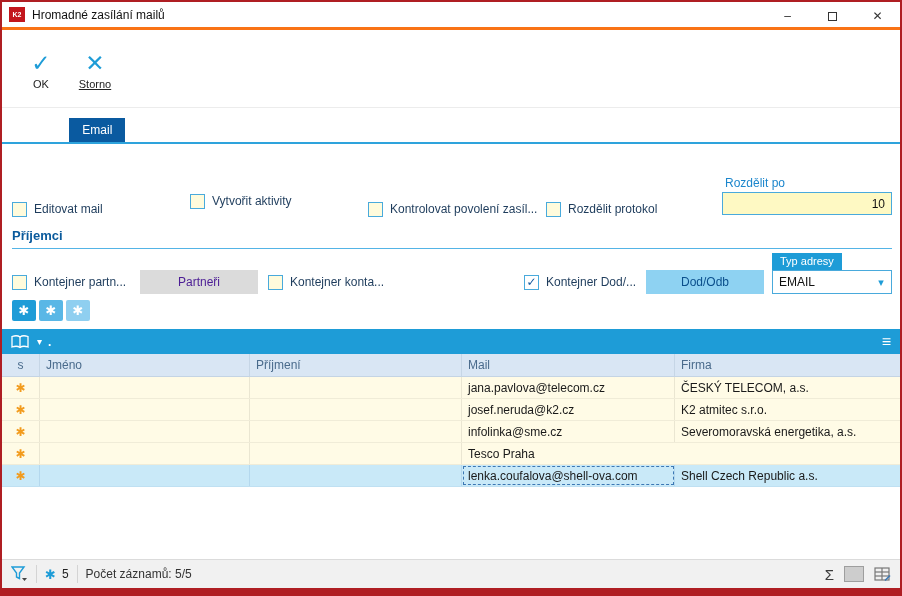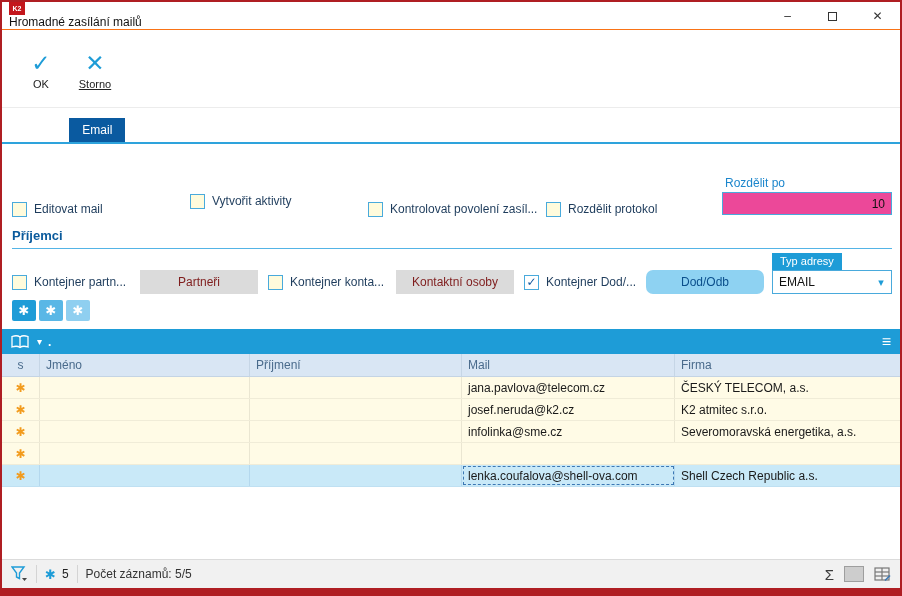--- a/index.html
+++ b/index.html
@@ -2,21 +2,21 @@
 <html><head>
 <meta charset="utf-8">
 <style>
   * { margin:0; padding:0; box-sizing:border-box; }
   body { background:#fff; font-family:"Liberation Sans","DejaVu Sans",sans-serif; }
   .window { position:relative; width:902px; height:596px; background:#fff;
             border:2px solid #AF1E23; border-bottom-width:8px; overflow:hidden; }
 
   
   .titlebar { position:absolute; top:0; left:0; right:0; height:28px; background:#fff;
-              border-bottom:1px solid #f97316; display:flex; padding-left:7px;flex-direction:column; }
+              border-bottom:3px solid #f97316; display:flex; align-items:center; padding-left:7px; }
   .app-icon { width:16px; height:15px; background:#C3161C; color:#fff; font-size:7px; font-weight:bold;
               display:flex; align-items:center; justify-content:center; margin-right:7px; }
   .title { font-size:12px; color:#111; }
   .win-controls { position:absolute; right:0; top:0; height:28px; display:flex; }
   .win-btn { width:45px; height:28px; display:flex; align-items:center; justify-content:center;
              font-size:12px; color:#333; }
   .maxi-box { width:9px; height:9px; border:1px solid #333; }
 
   
   .toolbar { position:absolute; top:29px; left:0; right:0; height:77px; background:#fff;
@@ -34,35 +34,35 @@
   .tab-email { background:#0A5AA0; }
   .tabline { position:absolute; top:140px; left:0; right:0; height:2px; background:#2EA3DC; }
 
   
   .section-hdr { position:absolute; left:10px; right:8px; font-size:13px; font-weight:bold;
                  color:#0A5A9C; border-bottom:1px solid #54B4E6; padding-bottom:5px; }
 
   
   .rozdelit-label { position:absolute; top:174px; left:723px; font-size:12px; color:#1C86CC; }
   .rozdelit-input { position:absolute; top:190px; left:720px; width:170px; height:23px;
-                    background:#ec4899; border:1px solid #49AADC; font-size:12px; text-align:right;
+                    background:#fef9c3; border:1px solid #49AADC; font-size:12px; text-align:right;
                     padding:0 6px; font-family:inherit; color:#111; }
 
   
   .cb-item { position:absolute; display:flex; align-items:center; gap:7px; height:16px; }
   .cb-box { width:15px; height:15px; border:1px solid #49AADC; background:#FFFBDC; flex:0 0 15px;
             display:flex; align-items:center; justify-content:center; font-size:12px; font-weight:bold; color:#15589E; }
   .cb-box.checked { background:#fff; }
   .cb-label { font-size:12px; color:#1E3C5C; white-space:nowrap; }
 
   
-  .gray-btn { position:absolute; top:268px; width:118px; height:24px; background:#DBDBDB; color:#7f1d1d;
+  .gray-btn { position:absolute; top:268px; width:118px; height:24px; background:#DBDBDB; color:#4c1d95;
               font-size:12px; display:flex; align-items:center; justify-content:center; }
   .blue-btn { position:absolute; top:268px; width:118px; height:24px; background:#8ED2F2; color:#0B4F8C;
-              font-size:12px; display:flex; align-items:center; justify-content:center;border-radius:7px; }
+              font-size:12px; display:flex; align-items:center; justify-content:center; }
 
   
   .typ-label { position:absolute; top:251px; left:770px; height:17px; line-height:17px; background:#1E9CD7;
                color:#fff; font-size:11px; padding:0 8px; }
   .combo { position:absolute; top:268px; left:770px; width:120px; height:24px; border:1px solid #49AADC;
            background:#fff; display:flex; align-items:center; }
   .combo-text { flex:1; font-size:12px; padding-left:6px; color:#111; }
   .combo-chevron { width:20px; text-align:center; color:#1E9CD7; font-size:11px; }
 
   
@@ -167,21 +167,20 @@
   <div class="cb-item" style="top:272px;left:10px">
     <span class="cb-box"></span>
     <span class="cb-label">Kontejner partn...</span>
   </div>
   <div class="gray-btn" style="left:138px">Partneři</div>
 
   <div class="cb-item" style="top:272px;left:266px">
     <span class="cb-box"></span>
     <span class="cb-label">Kontejner konta...</span>
   </div>
-  <div class="gray-btn" style="left:394px">Kontaktní osoby</div>
 
   <div class="cb-item" style="top:272px;left:522px">
     <span class="cb-box checked">
         <span>✓</span>
       </span>
     <span class="cb-label">Kontejner Dod/...</span>
   </div>
   <div class="blue-btn" style="left:644px">Dod/Odb</div>
 
   <div class="typ-label">Typ adresy</div>
@@ -233,20 +232,21 @@
     <div class="gr-cell w-s cell-s">✱</div>
     <div class="gr-cell w-jmeno"></div>
     <div class="gr-cell w-prijmeni"></div>
     <div class="gr-cell w-mail cell-mail">infolinka@sme.cz</div>
     <div class="gr-cell w-firma">Severomoravská energetika, a.s.</div>
   </div>
   <div class="grid-row" style="top:441px">
     <div class="gr-cell w-s cell-s">✱</div>
     <div class="gr-cell w-jmeno"></div>
     <div class="gr-cell w-prijmeni"></div>
+    <div class="gr-cell w-firma">Tesco Praha</div>
   </div>
   <div class="grid-row selected" style="top:463px">
     <div class="gr-cell w-s cell-s">✱</div>
     <div class="gr-cell w-jmeno"></div>
     <div class="gr-cell w-prijmeni"></div>
     <div class="gr-cell w-mail cell-mail focused">lenka.coufalova@shell-ova.com</div>
     <div class="gr-cell w-firma">Shell Czech Republic a.s.</div>
   </div>
 
   <div class="statusbar">

